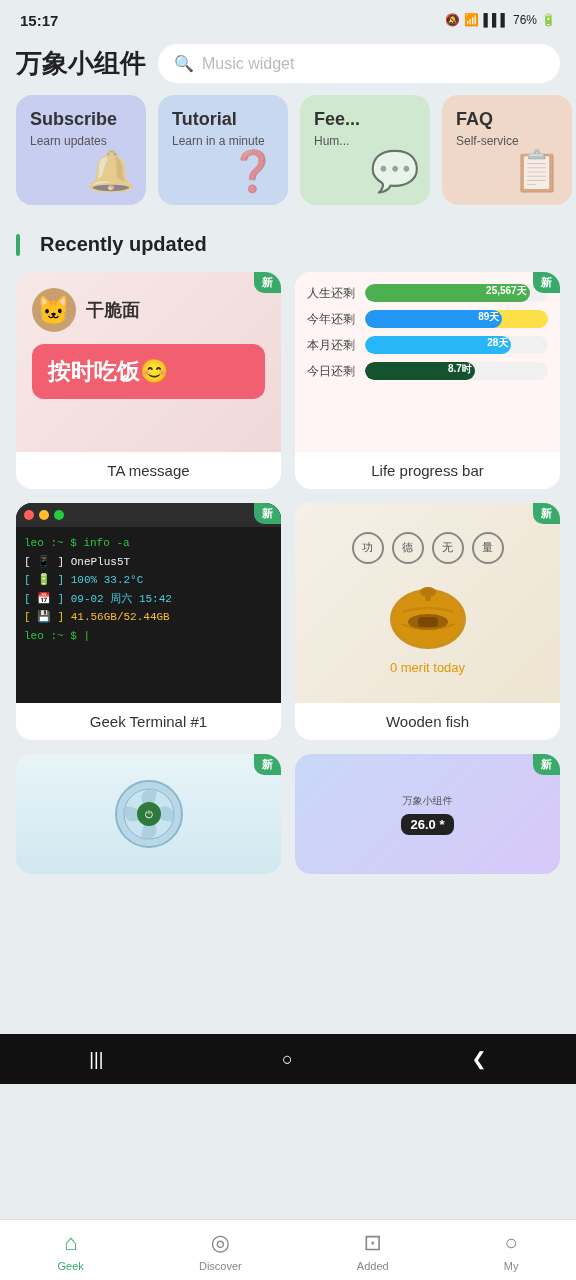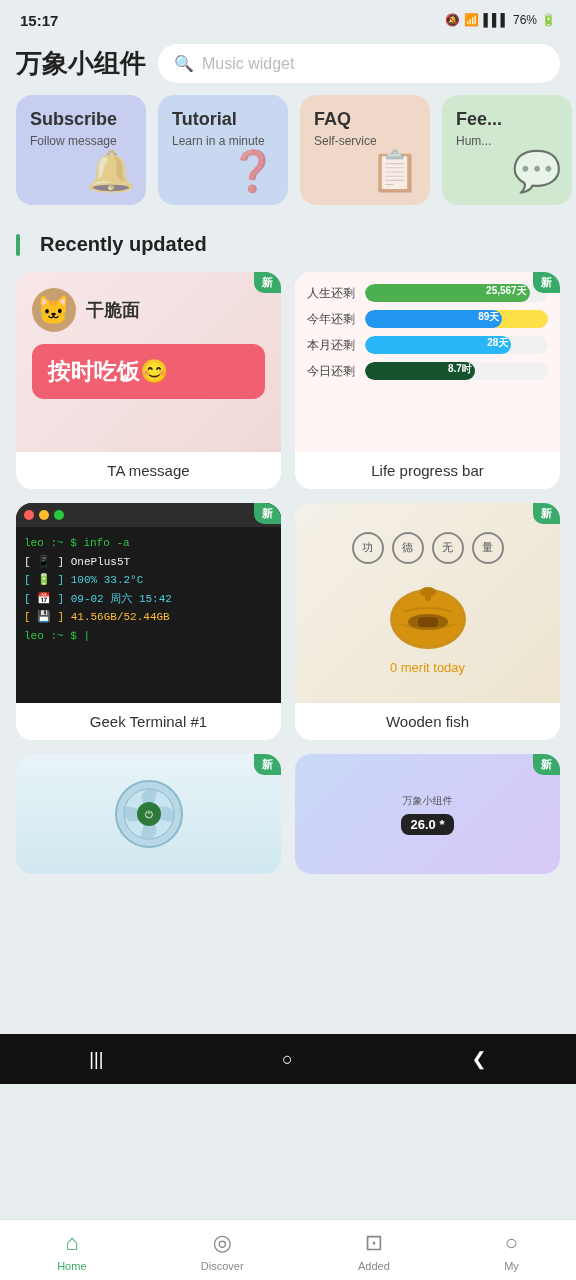--- a/index.html
+++ b/index.html
@@ -399,37 +399,37 @@
   <span class="app-title">万象小组件</span>
   <div class="search-bar">
     <span class="search-icon">🔍</span>
     <span class="search-placeholder">Music widget</span>
   </div>
 </div>
 
 <div class="categories">
   <div class="category-card subscribe">
     <div class="category-title">Subscribe</div>
-    <div class="category-sub">Follow message</div>
+    <div class="category-sub">Learn updates</div>
     <div class="category-icon">🔔</div>
   </div>
   <div class="category-card tutorial">
     <div class="category-title">Tutorial</div>
     <div class="category-sub">Learn in a minute</div>
     <div class="category-icon">❓</div>
   </div>
+  <div class="category-card feedback">
+    <div class="category-title">Fee...</div>
+    <div class="category-sub">Hum...</div>
+    <div class="category-icon">💬</div>
+  </div>
   <div class="category-card faq">
     <div class="category-title">FAQ</div>
     <div class="category-sub">Self-service</div>
     <div class="category-icon">📋</div>
-  </div>
-  <div class="category-card feedback">
-    <div class="category-title">Fee...</div>
-    <div class="category-sub">Hum...</div>
-    <div class="category-icon">💬</div>
   </div>
 </div>
 
 <div class="section-header">
   <div class="section-bar"></div>
   <span class="section-title">Recently updated</span>
 </div>
 
 <div class="widget-grid">
 
@@ -565,21 +565,21 @@
       <div class="ac-temp">26.0  *</div>
     </div>
   </div>
 </div>
 
 <div class="nav-spacer"></div>
 
 <div class="bottom-nav">
   <div class="nav-item active">
     <span class="nav-icon" style="color:#3aaa6a;">⌂</span>
-    <span class="nav-label" style="color:#3aaa6a;">Home</span>
+    <span class="nav-label" style="color:#3aaa6a;">Geek</span>
   </div>
   <div class="nav-item">
     <span class="nav-icon" style="color:#888;">◎</span>
     <span class="nav-label">Discover</span>
   </div>
   <div class="nav-item">
     <span class="nav-icon" style="color:#888;">⊡</span>
     <span class="nav-label">Added</span>
   </div>
   <div class="nav-item">

